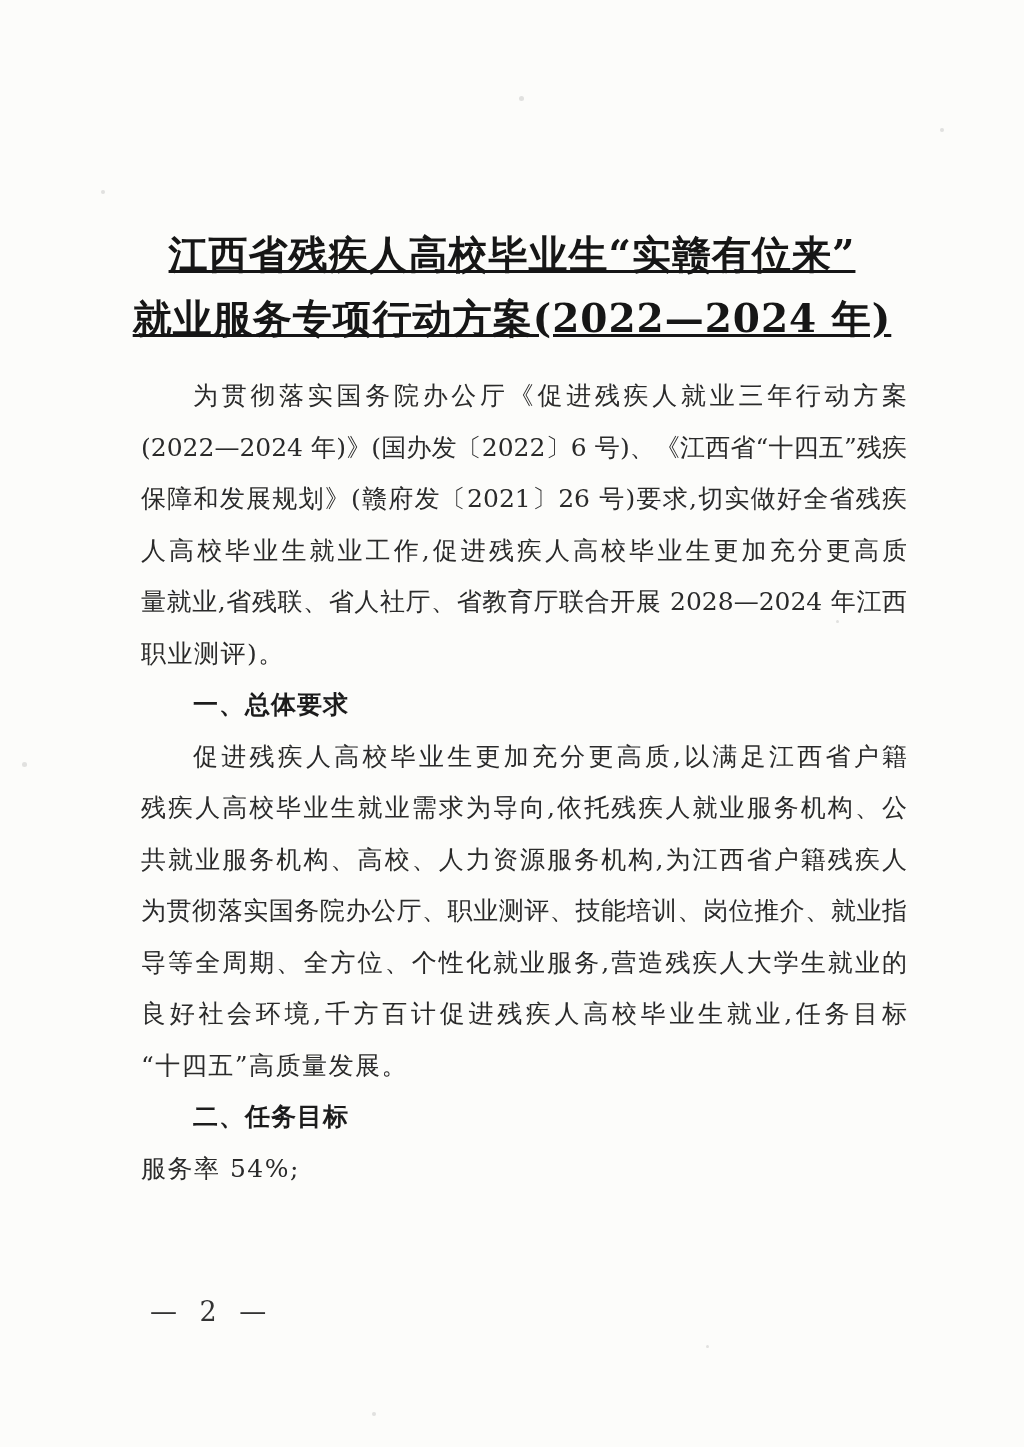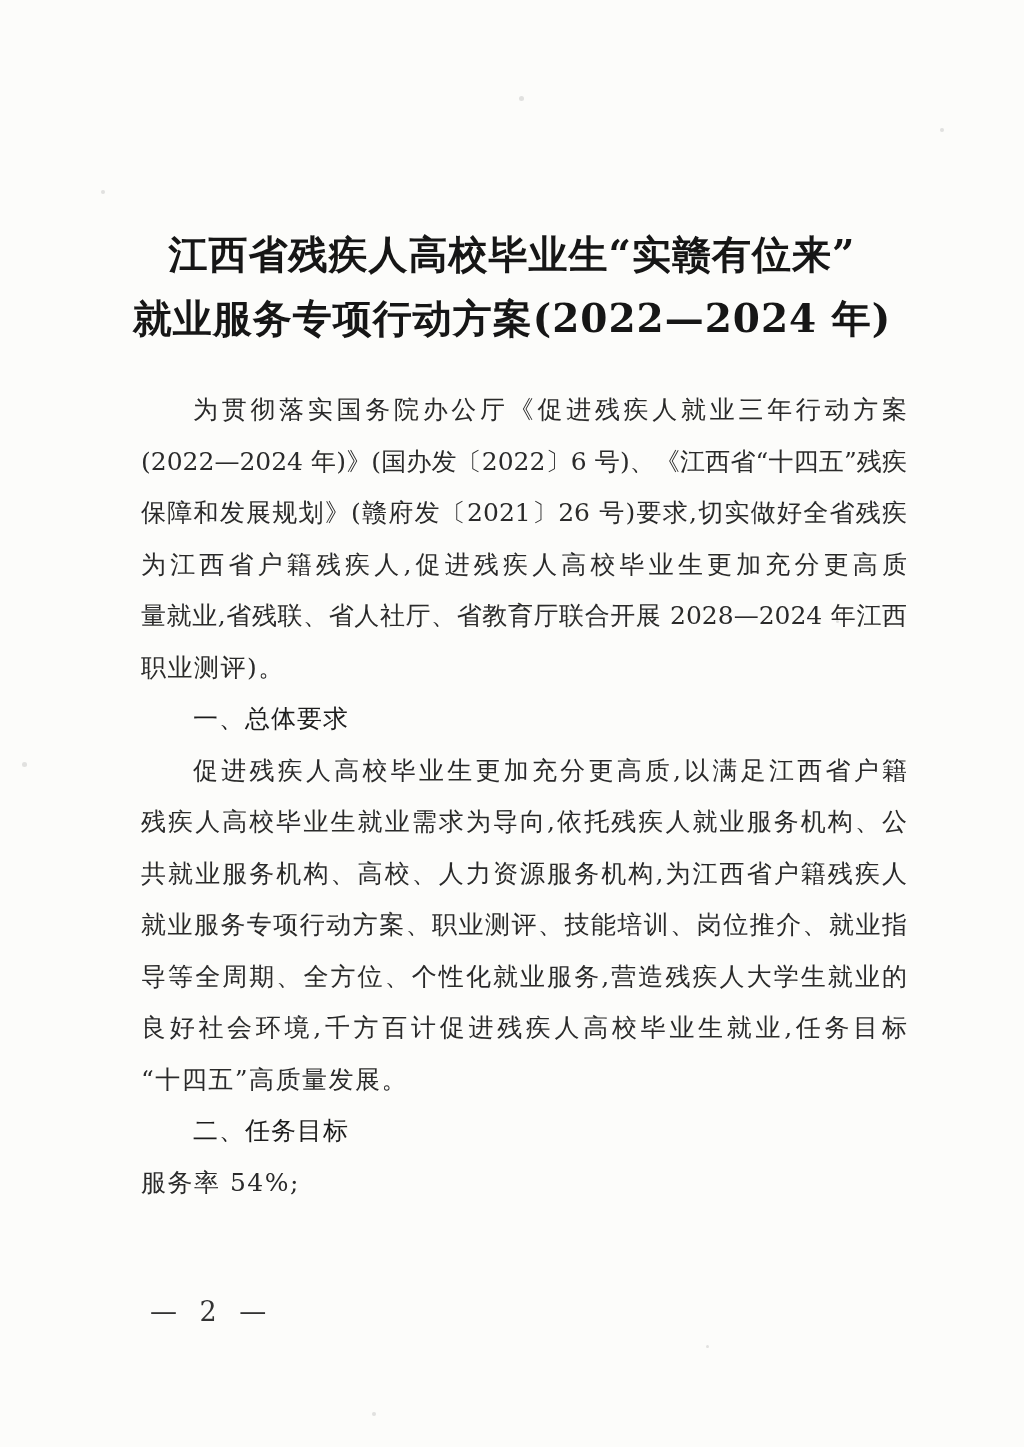--- a/index.html
+++ b/index.html
@@ -21,24 +21,25 @@
     position: absolute;
     top: 222px;
     left: 0;
     width: 100%;
     text-align: center;
     font-weight: bold;
     font-size: 39px;
     line-height: 64px;
     letter-spacing: 1px;
     color: #161616;
+    text-decoration: underline;
   }
   .content {
     position: absolute;
-    top: 384px;
+    top: 370px;
     left: 141px;
     width: 766px;
   }
   .line {
     font-size: 25px;
     line-height: 51.5px;
     height: 51.5px;
     overflow: hidden;
     white-space: nowrap;
     letter-spacing: 1.5px;
@@ -48,21 +49,21 @@
     white-space: normal;
     letter-spacing: 0;
     text-align: justify;
     text-align-last: justify;
   }
   .line.indent {
     text-indent: 52px;
   }
   .line.heading {
     font-family: "DejaVu Sans", "Liberation Sans", sans-serif;
-    font-weight: normal;
+    font-weight: bold;
     letter-spacing: 1px;
     color: #1c1c1c;
   }
   .footer {
     position: absolute;
     top: 1296px;
     left: 150px;
     font-size: 27px;
     letter-spacing: 7px;
     color: #333;
@@ -81,28 +82,28 @@
 
   <div class="title-block">
     <div>江西省残疾人高校毕业生“实赣有位来”</div>
     <div>就业服务专项行动方案(2022—2024 年)</div>
   </div>
 
   <div class="content">
       <div class="line justify indent">为贯彻落实国务院办公厅《促进残疾人就业三年行动方案</div>
       <div class="line justify">(2022—2024 年)》(国办发〔2022〕6 号)、《江西省“十四五”残疾人</div>
       <div class="line justify">保障和发展规划》(赣府发〔2021〕26 号)要求,切实做好全省残疾</div>
-      <div class="line justify">为江西省户籍残疾人,促进残疾人高校毕业生更加充分更高质</div>
+      <div class="line justify">人高校毕业生就业工作,促进残疾人高校毕业生更加充分更高质</div>
       <div class="line justify">量就业,省残联、省人社厅、省教育厅联合开展 2028—2024 年江西</div>
       <div class="line">职业测评)。</div>
       <div class="line indent heading">一、总体要求</div>
       <div class="line justify indent">促进残疾人高校毕业生更加充分更高质,以满足江西省户籍</div>
       <div class="line justify">残疾人高校毕业生就业需求为导向,依托残疾人就业服务机构、公</div>
       <div class="line justify">共就业服务机构、高校、人力资源服务机构,为江西省户籍残疾人</div>
-      <div class="line justify">就业服务专项行动方案、职业测评、技能培训、岗位推介、就业指</div>
+      <div class="line justify">为贯彻落实国务院办公厅、职业测评、技能培训、岗位推介、就业指</div>
       <div class="line justify">导等全周期、全方位、个性化就业服务,营造残疾人大学生就业的</div>
       <div class="line justify">良好社会环境,千方百计促进残疾人高校毕业生就业,任务目标</div>
       <div class="line">“十四五”高质量发展。</div>
       <div class="line indent heading">二、任务目标</div>
       <div class="line">服务率 54%;</div>
     </div>
 
   <div class="footer">— 2 —</div>
 
   <div id="noise-layer">

